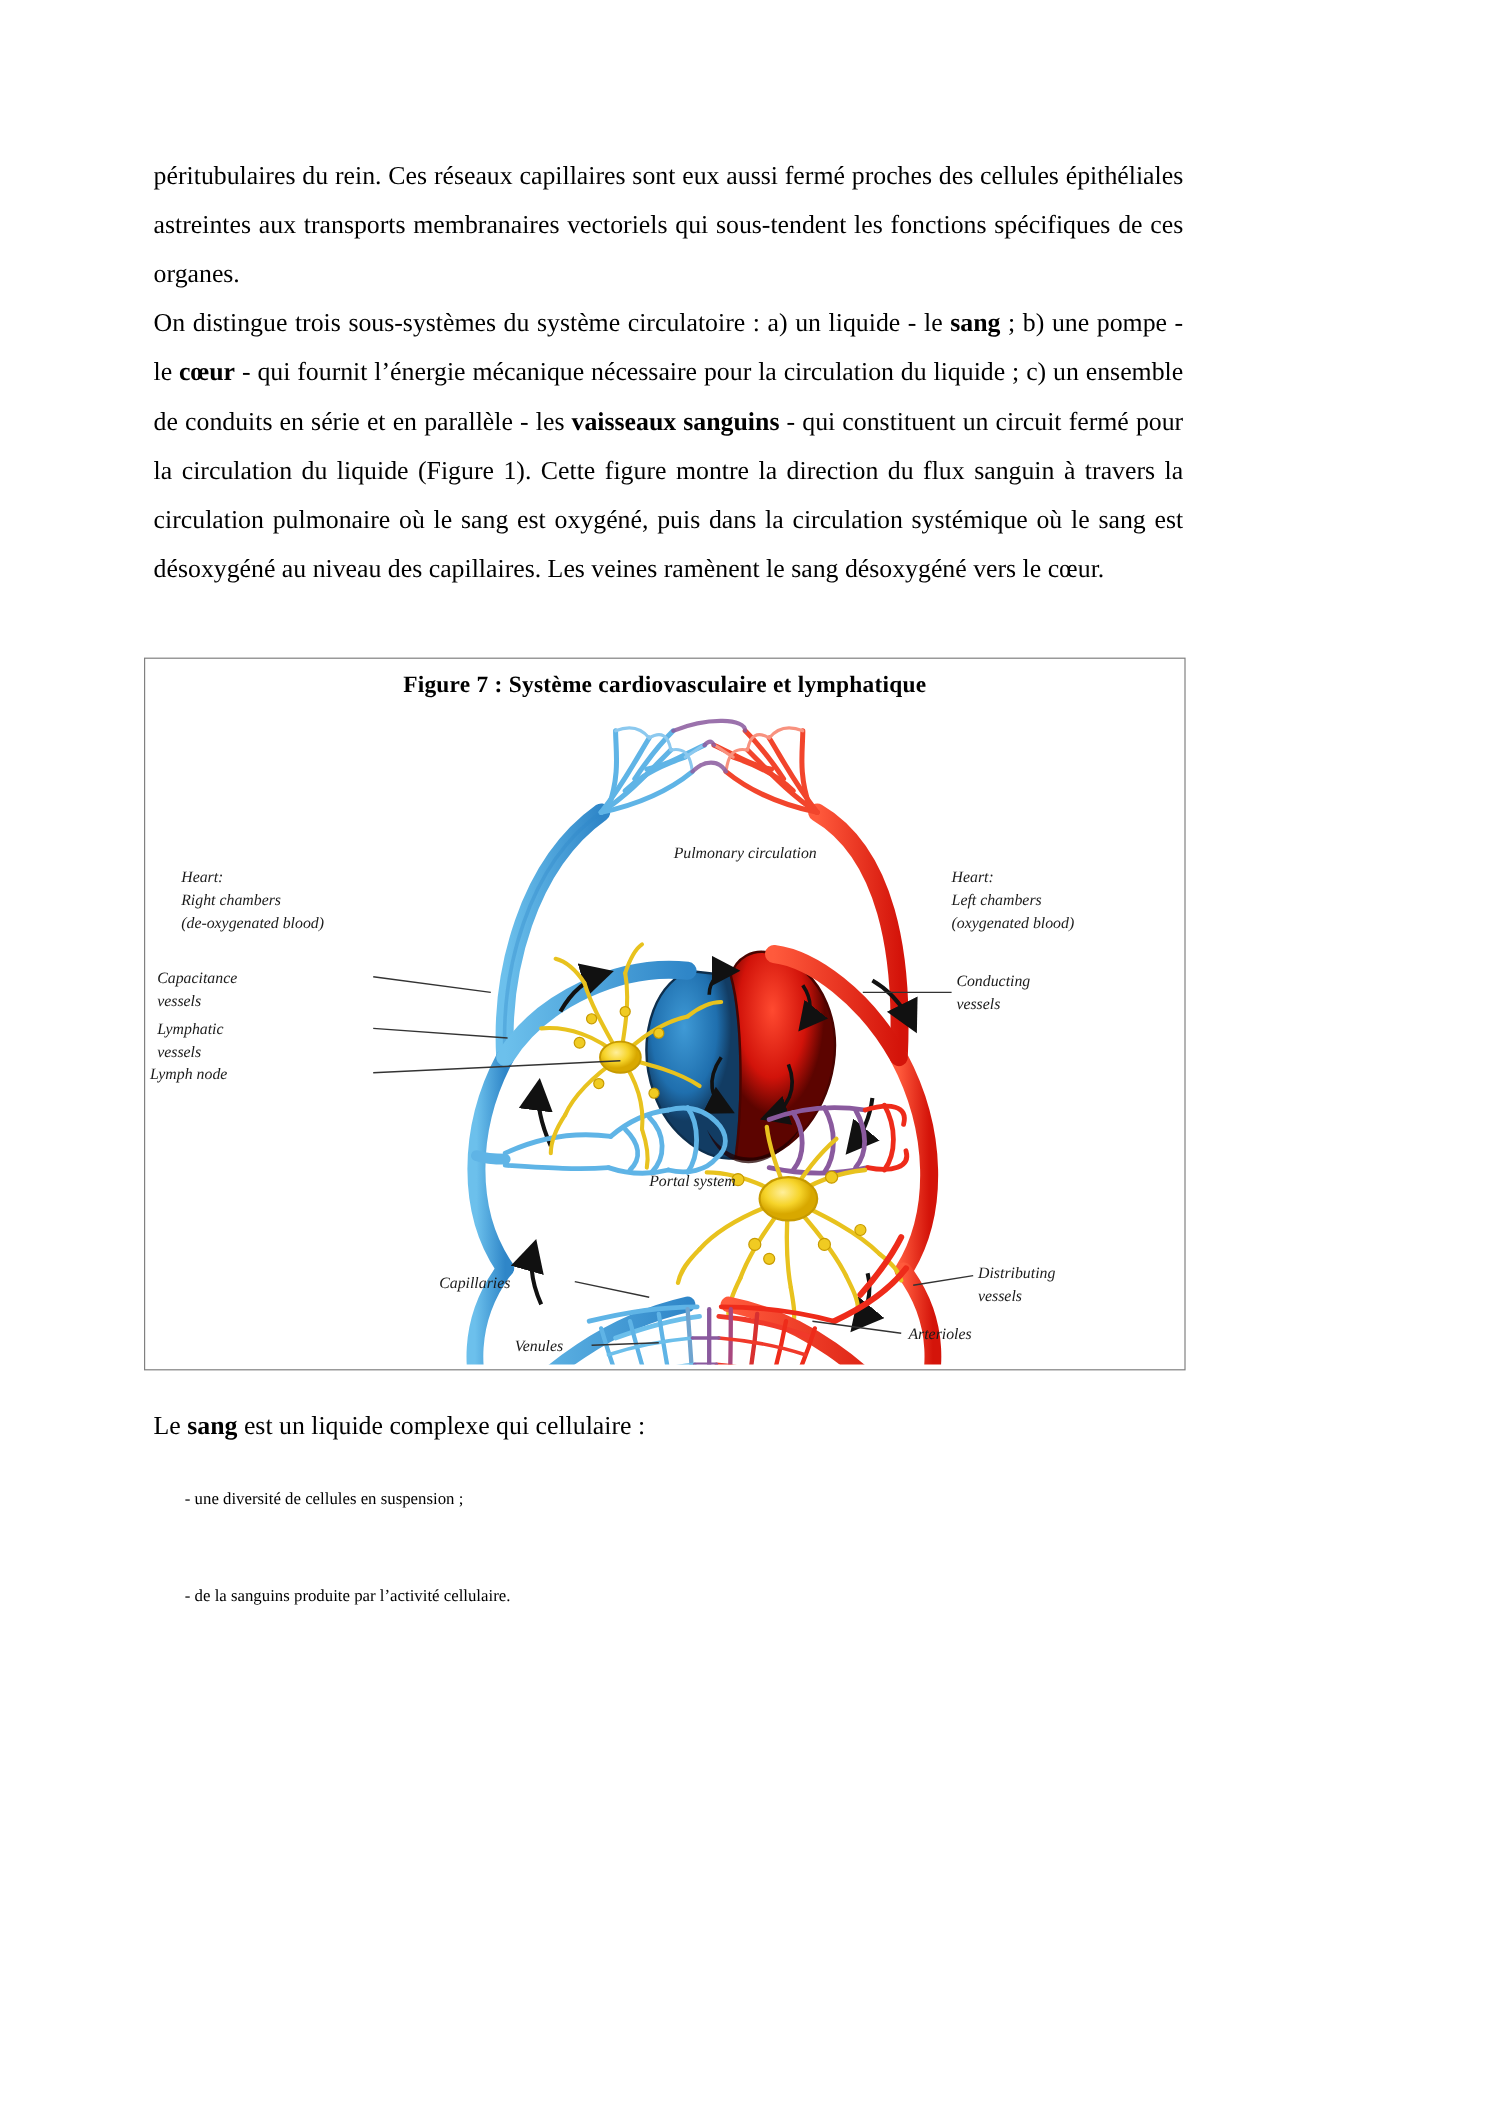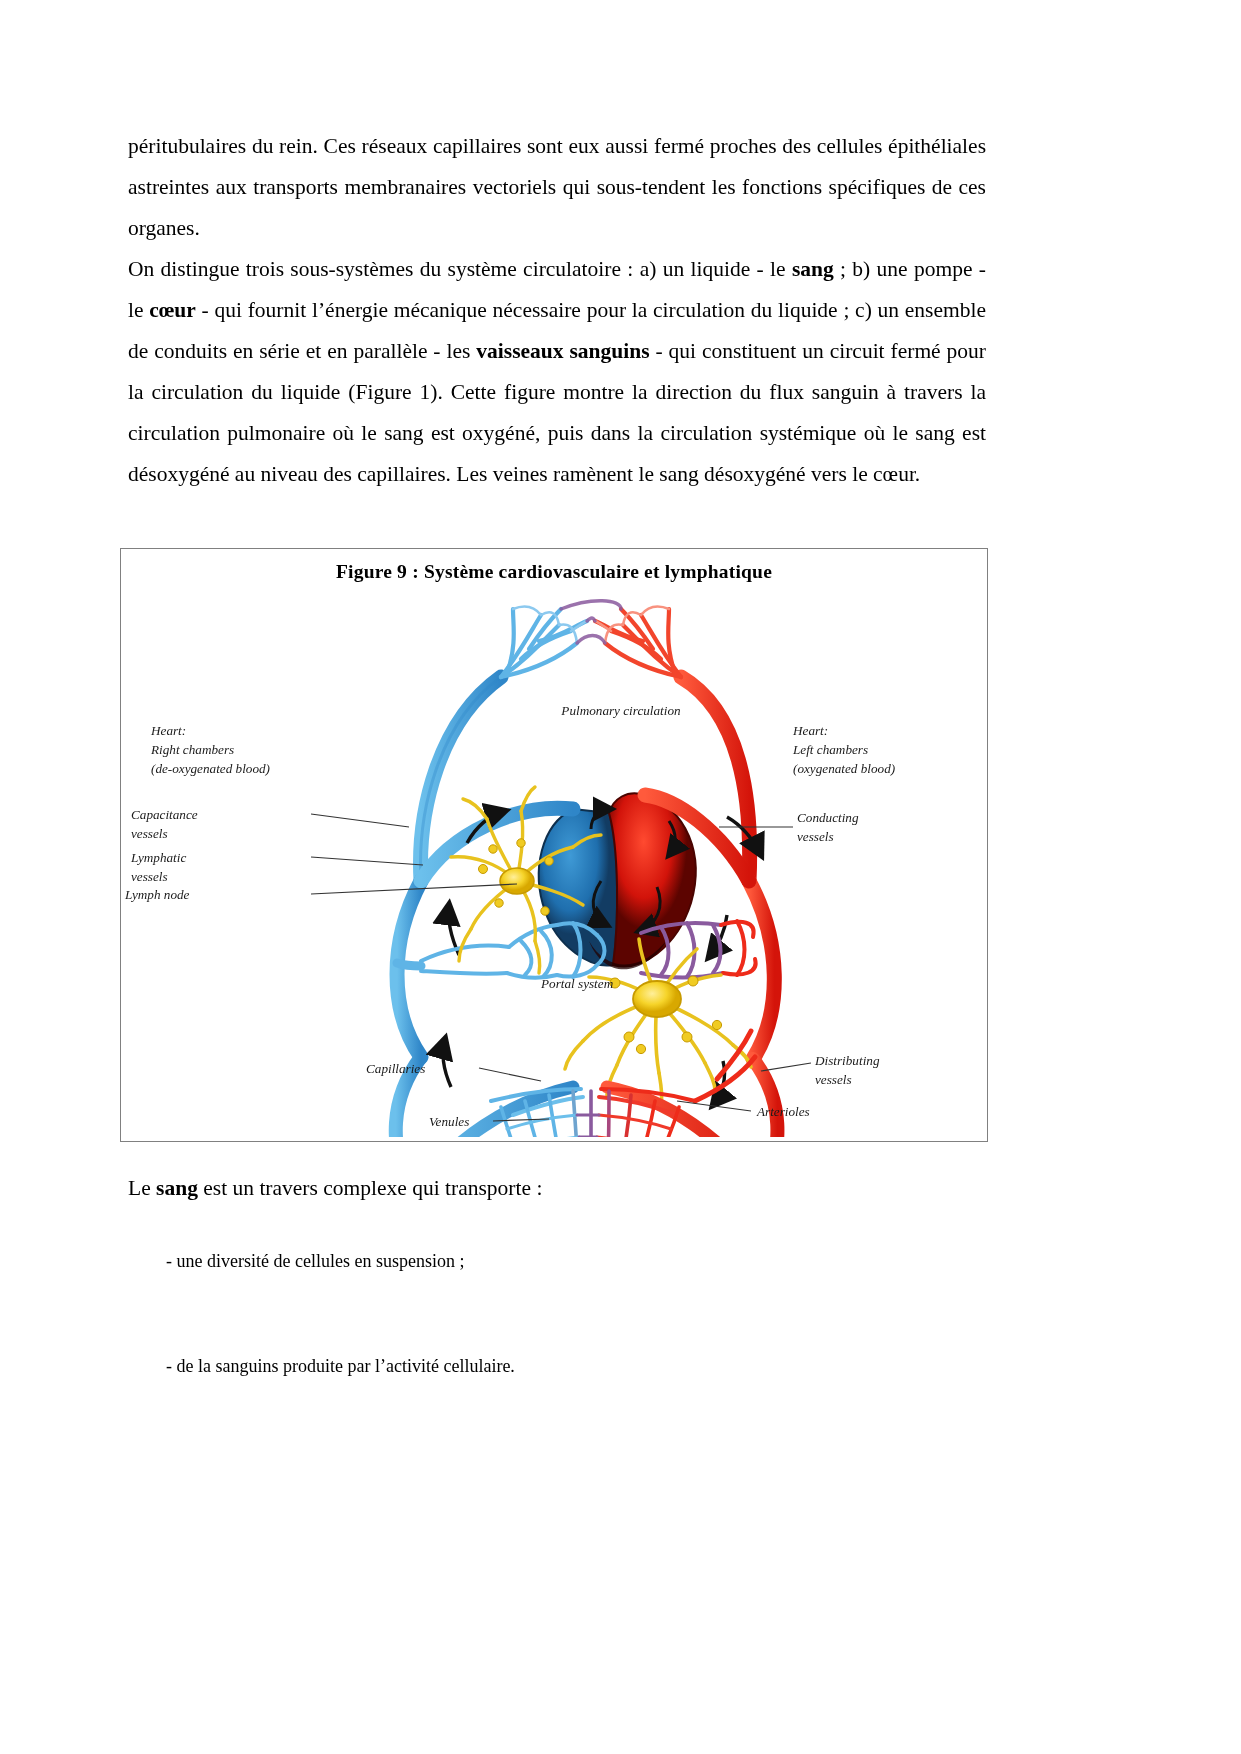--- a/index.html
+++ b/index.html
@@ -75,41 +75,41 @@
   }
 
   
   .after-figure {
     position: absolute;
     left: 128px;
     top: 1168px;
     width: 858px;
   }
   .bullet {
-    margin: 16px;
+    margin: 4px;
     padding-left: 22px;
-    font-size: 18px;
+    font-size: 14px;
     line-height: 41px;
     text-align: justify;
   }
   .spacer-sm { height: 16px; }
 </style>
 </head>
 <body>
 
 <div class="page">
 
   <div class="content">
     <p class="body-text">péritubulaires du rein. Ces réseaux capillaires sont eux aussi fermé proches des cellules épithéliales astreintes aux transports membranaires vectoriels qui sous-tendent les fonctions spécifiques de ces organes.</p>
 
     <p class="body-text para-gap"><span>On distingue trois sous-systèmes du système circulatoire : a) un liquide - le </span><b>sang</b><span> ; b) une pompe - le </span><b>cœur</b><span> - qui fournit l’énergie mécanique nécessaire pour la circulation du liquide ; c) un ensemble de conduits en série et en parallèle - les </span><b>vaisseaux sanguins</b><span> - qui constituent un circuit fermé pour la circulation du liquide (Figure 1). Cette figure montre la direction du flux sanguin à travers la circulation pulmonaire où le sang est oxygéné, puis dans la circulation systémique où le sang est désoxygéné au niveau des capillaires. Les veines ramènent le sang désoxygéné vers le cœur.</span></p>
   </div>
 
   <div class="figure-box">
-    <div class="figure-caption">Figure 9 : Système cardiovasculaire et lymphatique</div>
+    <div class="figure-caption">Figure 7 : Système cardiovasculaire et lymphatique</div>
 
     <div class="figure-canvas">
       <svg viewBox="0 0 868 556" xmlns="http://www.w3.org/2000/svg">
         <defs>
           <linearGradient id="gradVen" x1="0" y1="0" x2="1" y2="0">
             <stop offset="0%" stop-color="#6cc0ec"></stop>
             <stop offset="100%" stop-color="#2f86c8"></stop>
           </linearGradient>
           <linearGradient id="gradArt" x1="0" y1="0" x2="1" y2="0">
             <stop offset="0%" stop-color="#ff5a3c"></stop>
@@ -391,21 +391,21 @@
         <text class="lbl" x="636" y="535">Arterioles</text>
 
         <text class="lbl" x="308" y="545">Venules</text>
 
         <text class="lbl" x="468" y="603" text-anchor="middle">Exchange vessels</text>
       </svg>
     </div>
   </div>
 
   <div class="after-figure">
-    <p class="body-text"><span>Le </span><b>sang</b><span> est un travers complexe qui transporte :</span></p>
+    <p class="body-text"><span>Le </span><b>sang</b><span> est un liquide complexe qui cellulaire :</span></p>
 
     <div class="spacer-sm"></div>
     <p class="bullet">-  une diversité de cellules en suspension ;</p>
     <div class="spacer-sm"></div>
     <div class="spacer-sm"></div>
     <p class="bullet">-  de la sanguins produite par l’activité cellulaire.</p>
   </div>
 
 </div>
 

